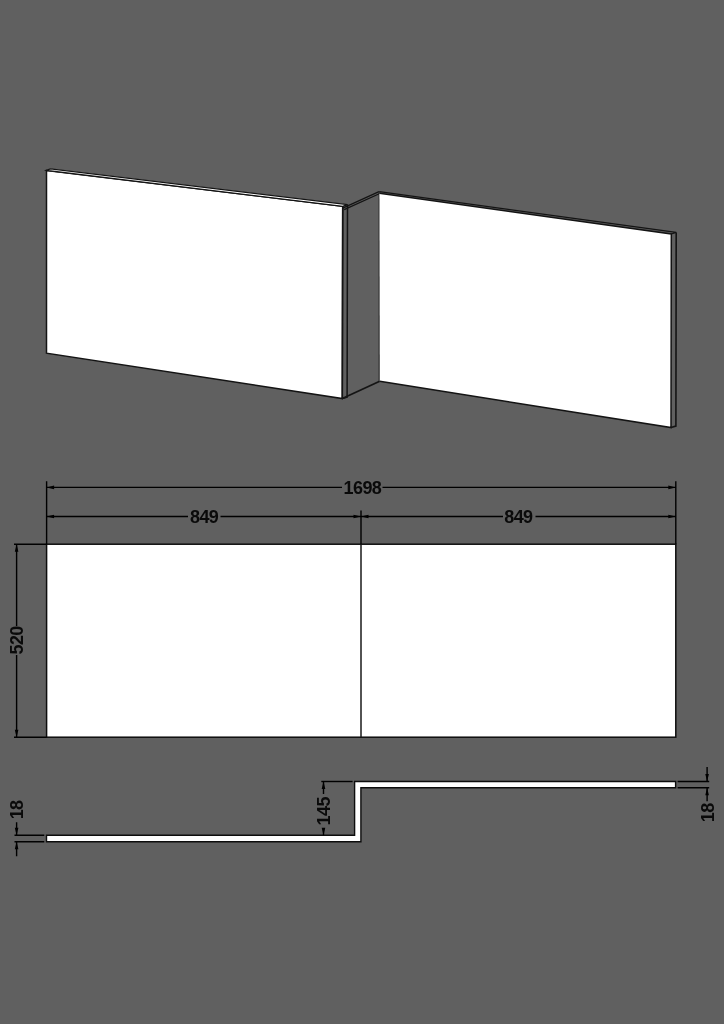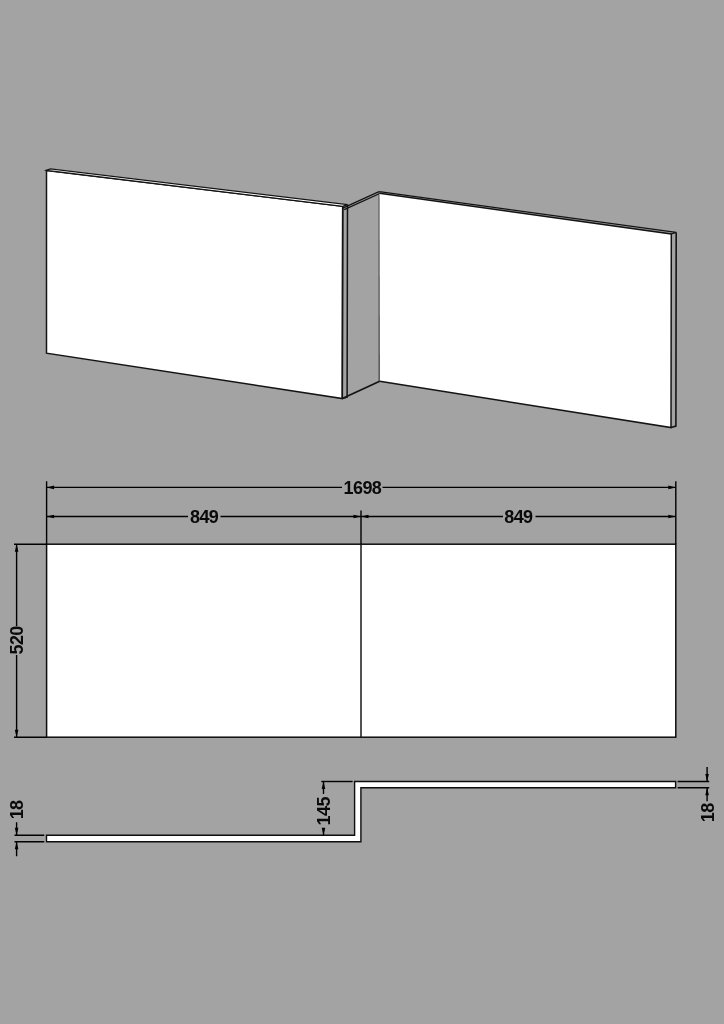--- a/index.html
+++ b/index.html
@@ -1,16 +1,16 @@
 <!DOCTYPE html>
 <html><head>
 <meta charset="utf-8">
 <style>
 html,body{margin:0;padding:0;background:#fff;}
-#page{position:relative;width:724px;height:1024px;background:#a3a3a3;overflow:hidden;
+#page{position:relative;width:724px;height:1024px;background:#0f766e;overflow:hidden;
 font-family:"Liberation Sans",sans-serif;filter:grayscale(1);}
 svg{position:absolute;top:0;left:0;display:block;}
 .dimtxt{font-family:"Liberation Sans",sans-serif;font-weight:bold;font-size:18px;fill:#0a0a0a;letter-spacing:-0.6px;}
 </style>
 </head>
 <body>
 
 <div id="page">
 <svg width="724" height="1024" viewBox="0 0 724 1024" fill="none">
 

